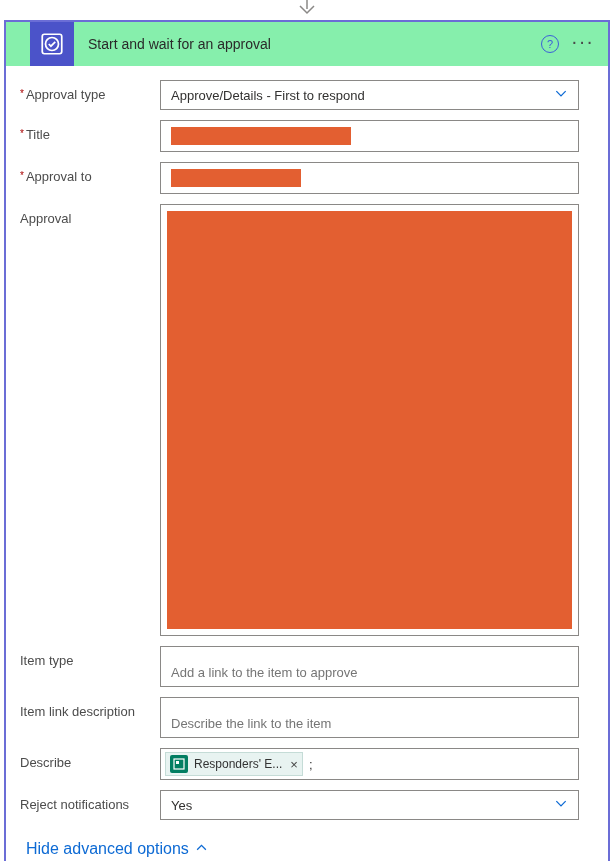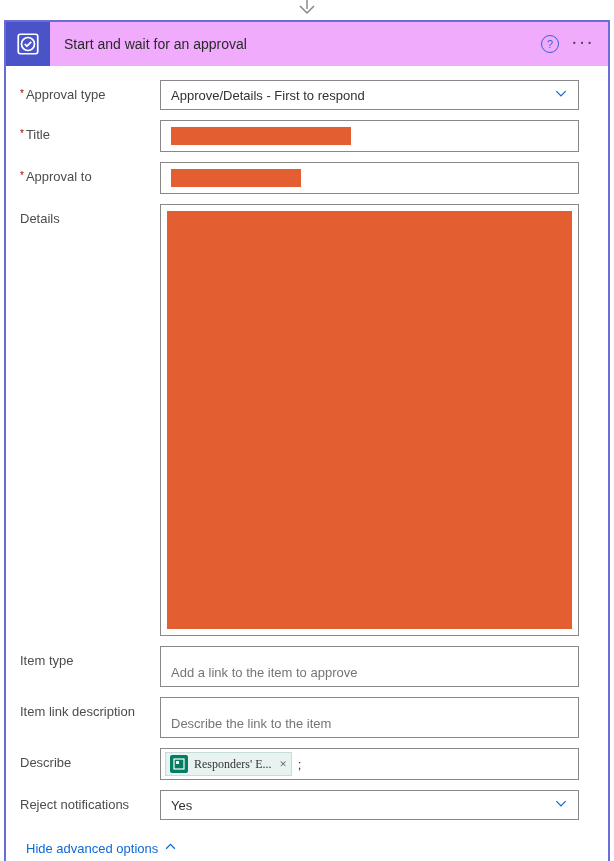--- a/index.html
+++ b/index.html
@@ -12,23 +12,24 @@
     }
     .card {
       width: 606px;
       margin: 4px;
       border: 2px solid #6b6dd6;
       background: #fff;
     }
     .card-header {
       display: flex;
       align-items: center;
-      background: #f0abfc;
+      background: #86efac;
       height: 44px;
       padding-right: 6px;
+      padding-left: 24px;
     }
     .card-icon-wrap {
       width: 44px;
       height: 44px;
       background: #4b53c9;
       display: flex;
       align-items: center;
       justify-content: center;
       flex-shrink: 0;
     }
@@ -139,21 +140,20 @@
     }
     .token {
       display: inline-flex;
       align-items: center;
       background: #e8f3f1;
       border: 1px solid #c5dcd7;
       height: 24px;
       padding: 0 4px 0 4px;
       font-size: 12px;
       color: #333;
-      font-family: Liberation Serif, serif;
     }
     .token-icon {
       width: 18px;
       height: 18px;
       background: #037e62;
       display: inline-flex;
       align-items: center;
       justify-content: center;
       margin-right: 6px;
       border-radius: 2px;
@@ -169,21 +169,21 @@
       align-items: center;
     }
     .token-after {
       margin-left: 6px;
       color: #333;
     }
     .footer-link {
       display: inline-flex;
       align-items: center;
       color: #0d6ad4;
-      font-size: 13px;
+      font-size: 16px;
       cursor: pointer;
       margin: 10px 0 14px 6px;
     }
     .chevron-up svg {
       width: 13px;
       height: 13px;
       stroke: #0d6ad4;
       margin-left: 6px;
     }
     .arrow-connector {
@@ -252,21 +252,21 @@
     </div>
 
     <div class="form-row">
       <div class="form-label req">Approval to</div>
       <div class="form-control">
         <div class="redacted-strip" style="width:130px"></div>
       </div>
     </div>
 
     <div class="form-row">
-      <div class="form-label">Details</div>
+      <div class="form-label">Approval</div>
       <div class="details-box">
         <div class="details-box-inner">
           <div class="details-redacted"></div>
         </div>
       </div>
     </div>
 
     <div class="form-row">
       <div class="form-label">Item type</div>
       <div class="form-control">

